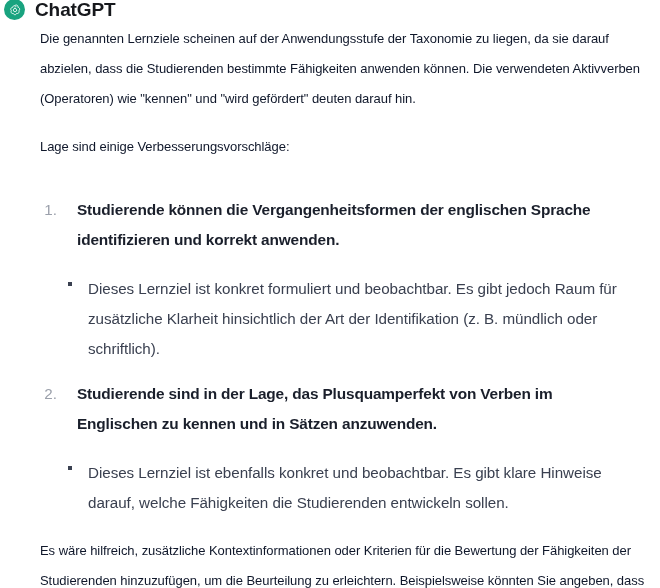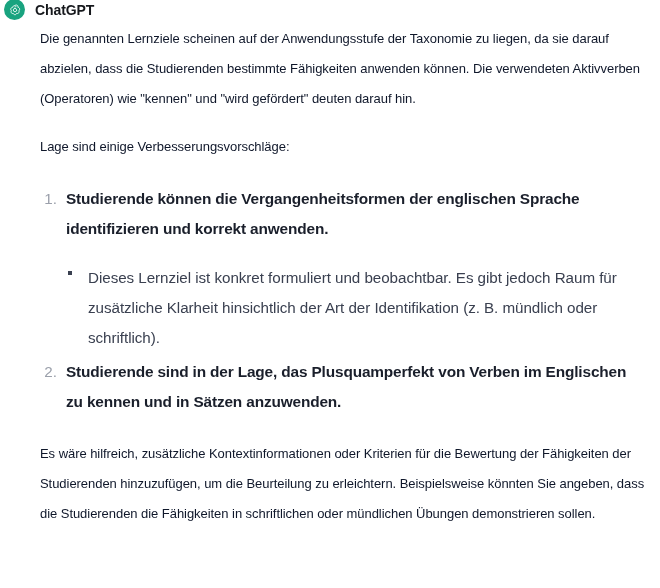--- a/index.html
+++ b/index.html
@@ -35,21 +35,21 @@
     border-radius: 50%;
     background: #19a37f;
     display: flex;
     align-items: center;
     justify-content: center;
     margin-left: 4px;
     margin-top: -1px;
   }
   .avatar svg { display: block; }
   .author {
-    font-size: 14px;
+    font-size: 19px;
     font-weight: bold;
     color: #16181c;
     line-height: 20px;
     letter-spacing: -0.1px;
   }
 
   
   .msg-body {
     margin-left: 40px;
     margin-top: 2px;
@@ -81,21 +81,21 @@
     left: 0;
     top: 0;
     width: 17px;
     text-align: right;
     font-size: 15.2px;
     line-height: 30px;
     color: #9ba0ab;
     font-weight: normal;
   }
   .item-heading {
-    margin: 4px;
+    margin: 15px;
     font-size: 15.4px;
     line-height: 30px;
     font-weight: bold;
     color: #1a1f2b;
     letter-spacing: -0.15px;
   }
 
   
   ul.subnotes {
     list-style: none;
@@ -158,20 +158,26 @@
           <li class="subnote">
             <span class="dot-marker"></span>
             <p class="subnote-text">Dieses Lernziel ist konkret formuliert und beobachtbar. Es gibt jedoch Raum für zusätzliche Klarheit hinsichtlich der Art der Identifikation (z. B. mündlich oder schriftlich).</p>
           </li>
         </ul>
       </li>
 
       <li class="sugg-item">
         <span class="num-marker">2.</span>
         <p class="item-heading">Studierende sind in der Lage, das Plusquamperfekt von Verben im Englischen zu kennen und in Sätzen anzuwenden.</p>
+        <ul class="subnotes">
+          <li class="subnote">
+            <span class="dot-marker"></span>
+            <p class="subnote-text">Dieses Lernziel ist ebenfalls konkret und beobachtbar. Es gibt klare Hinweise darauf, welche Fähigkeiten die Studierenden entwickeln sollen.</p>
+          </li>
+        </ul>
       </li>
 
     </ol>
 
     <div class="gap-block"></div>
 
     <p class="para">Es wäre hilfreich, zusätzliche Kontextinformationen oder Kriterien für die Bewertung der Fähigkeiten der Studierenden hinzuzufügen, um die Beurteilung zu erleichtern. Beispielsweise könnten Sie angeben, dass die Studierenden die Fähigkeiten in schriftlichen oder mündlichen Übungen demonstrieren sollen.</p>
 
   </div>
 </div>

